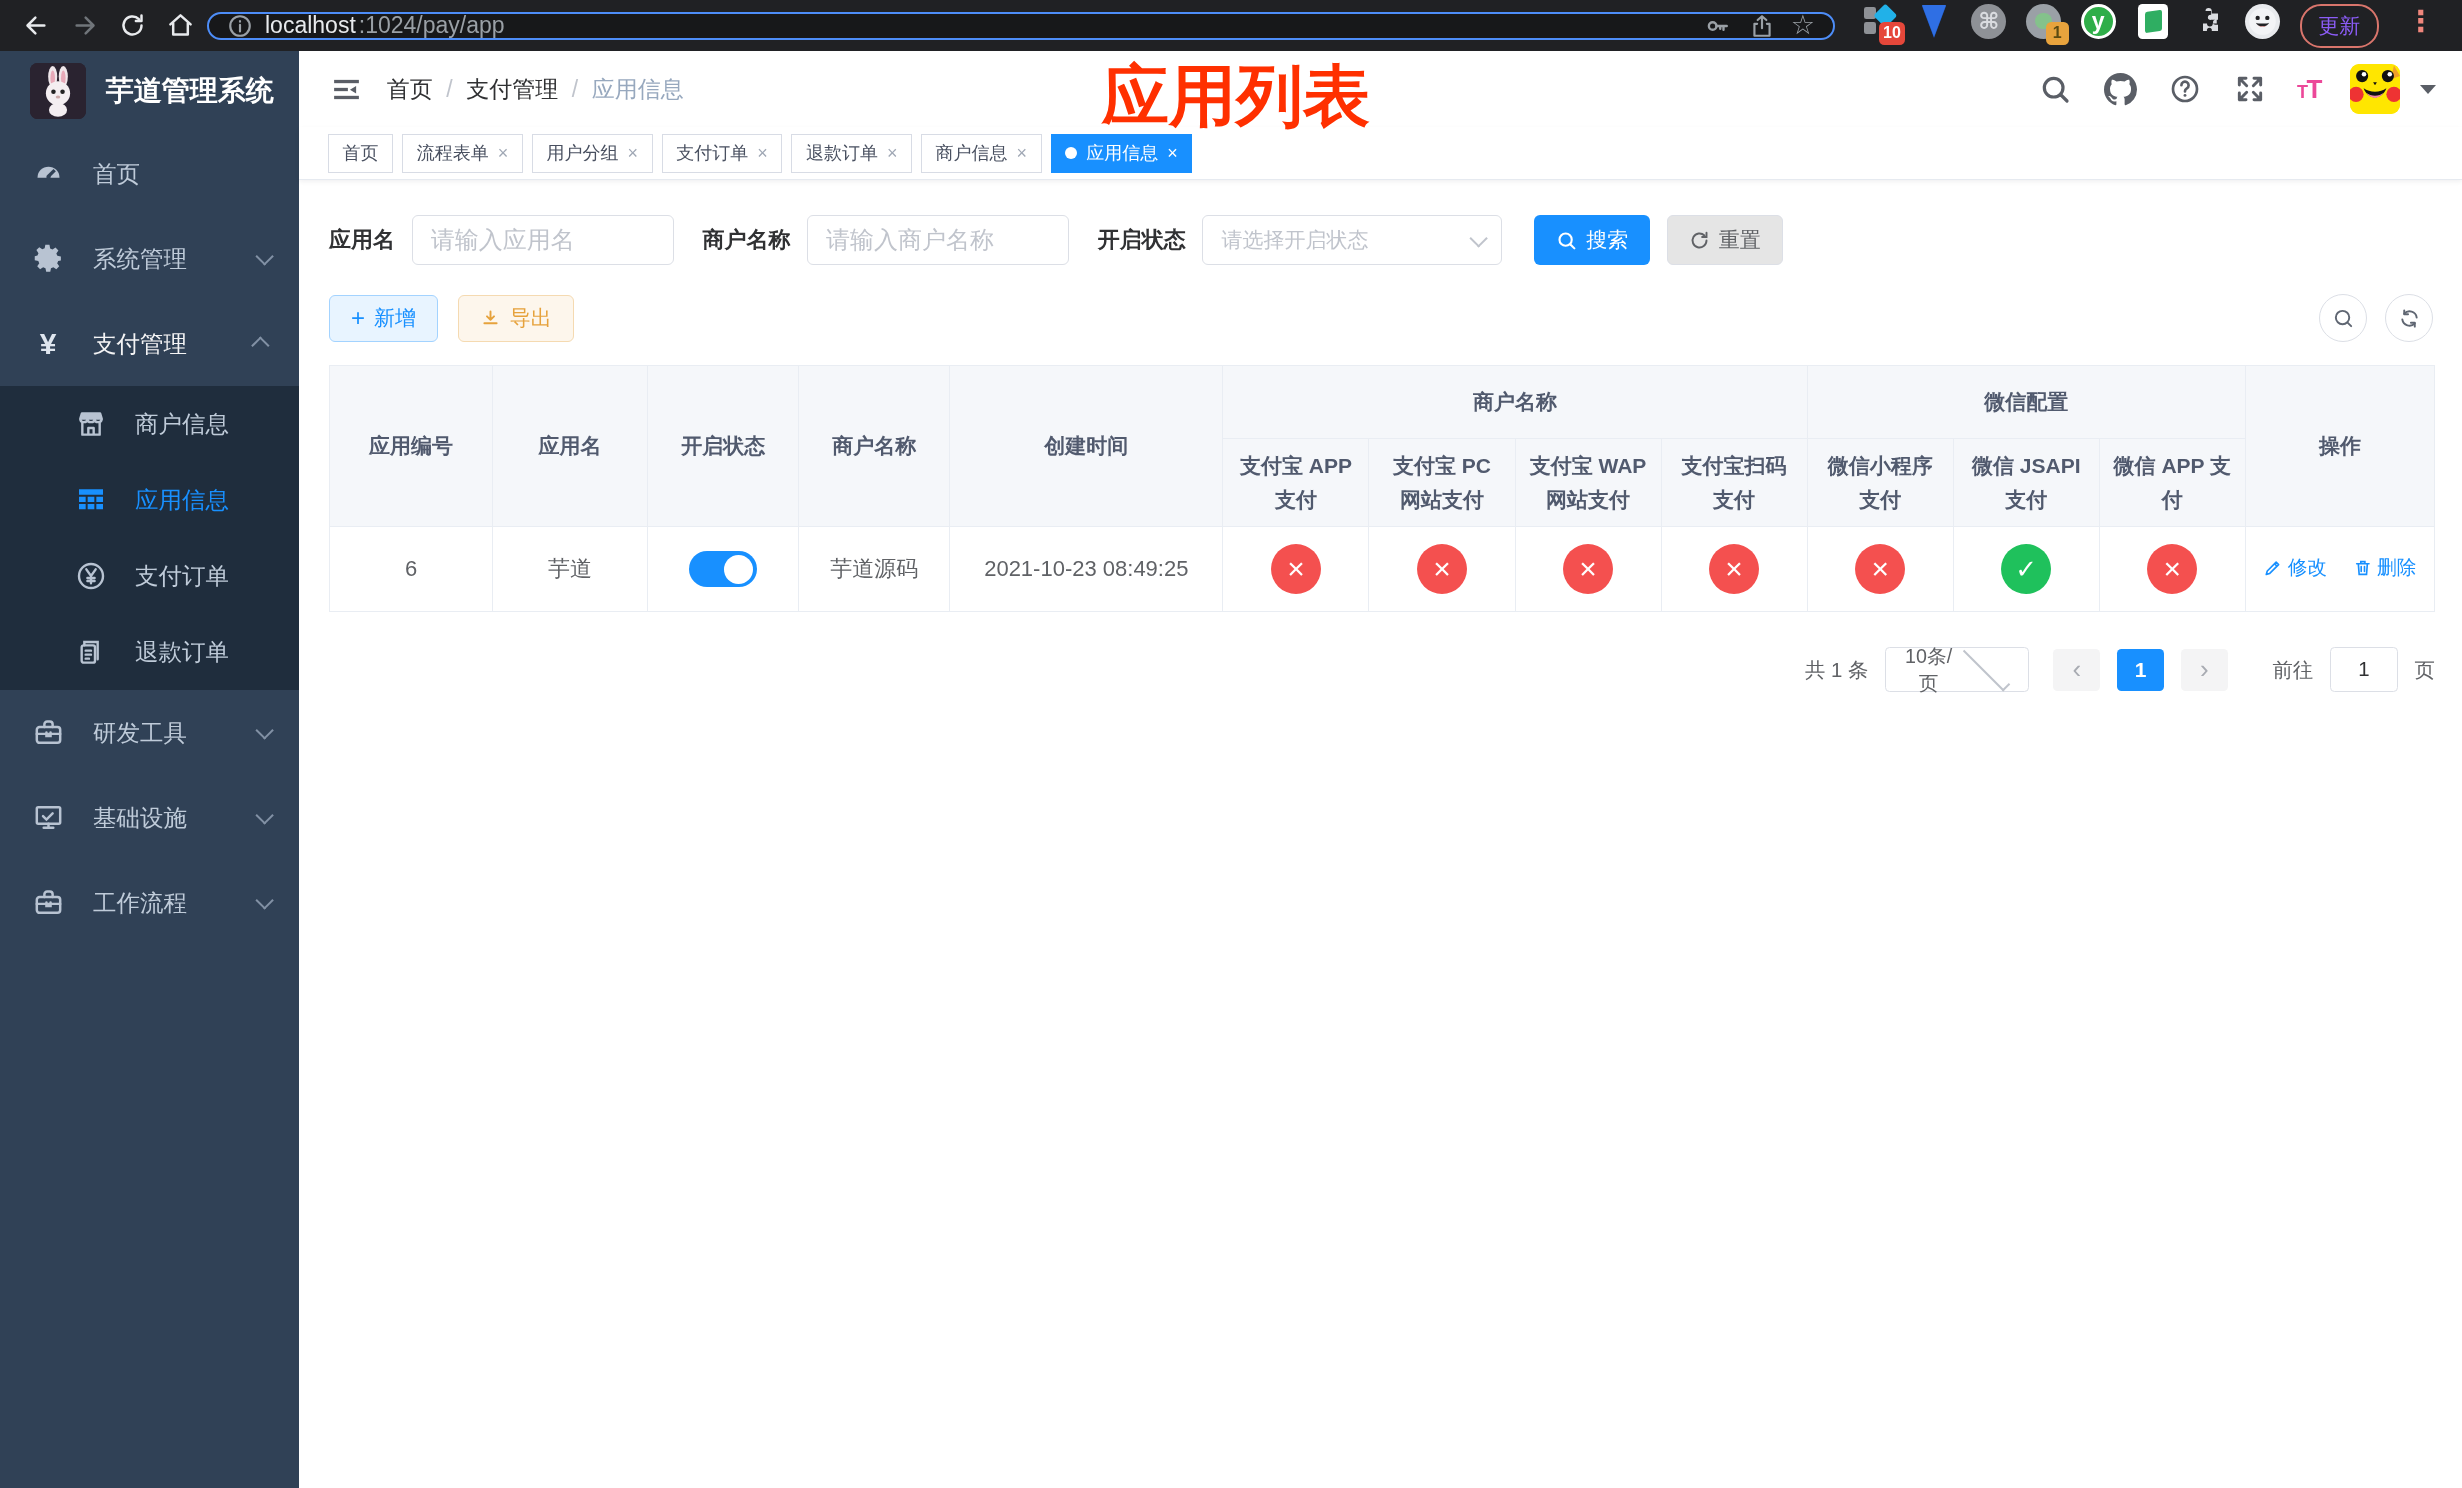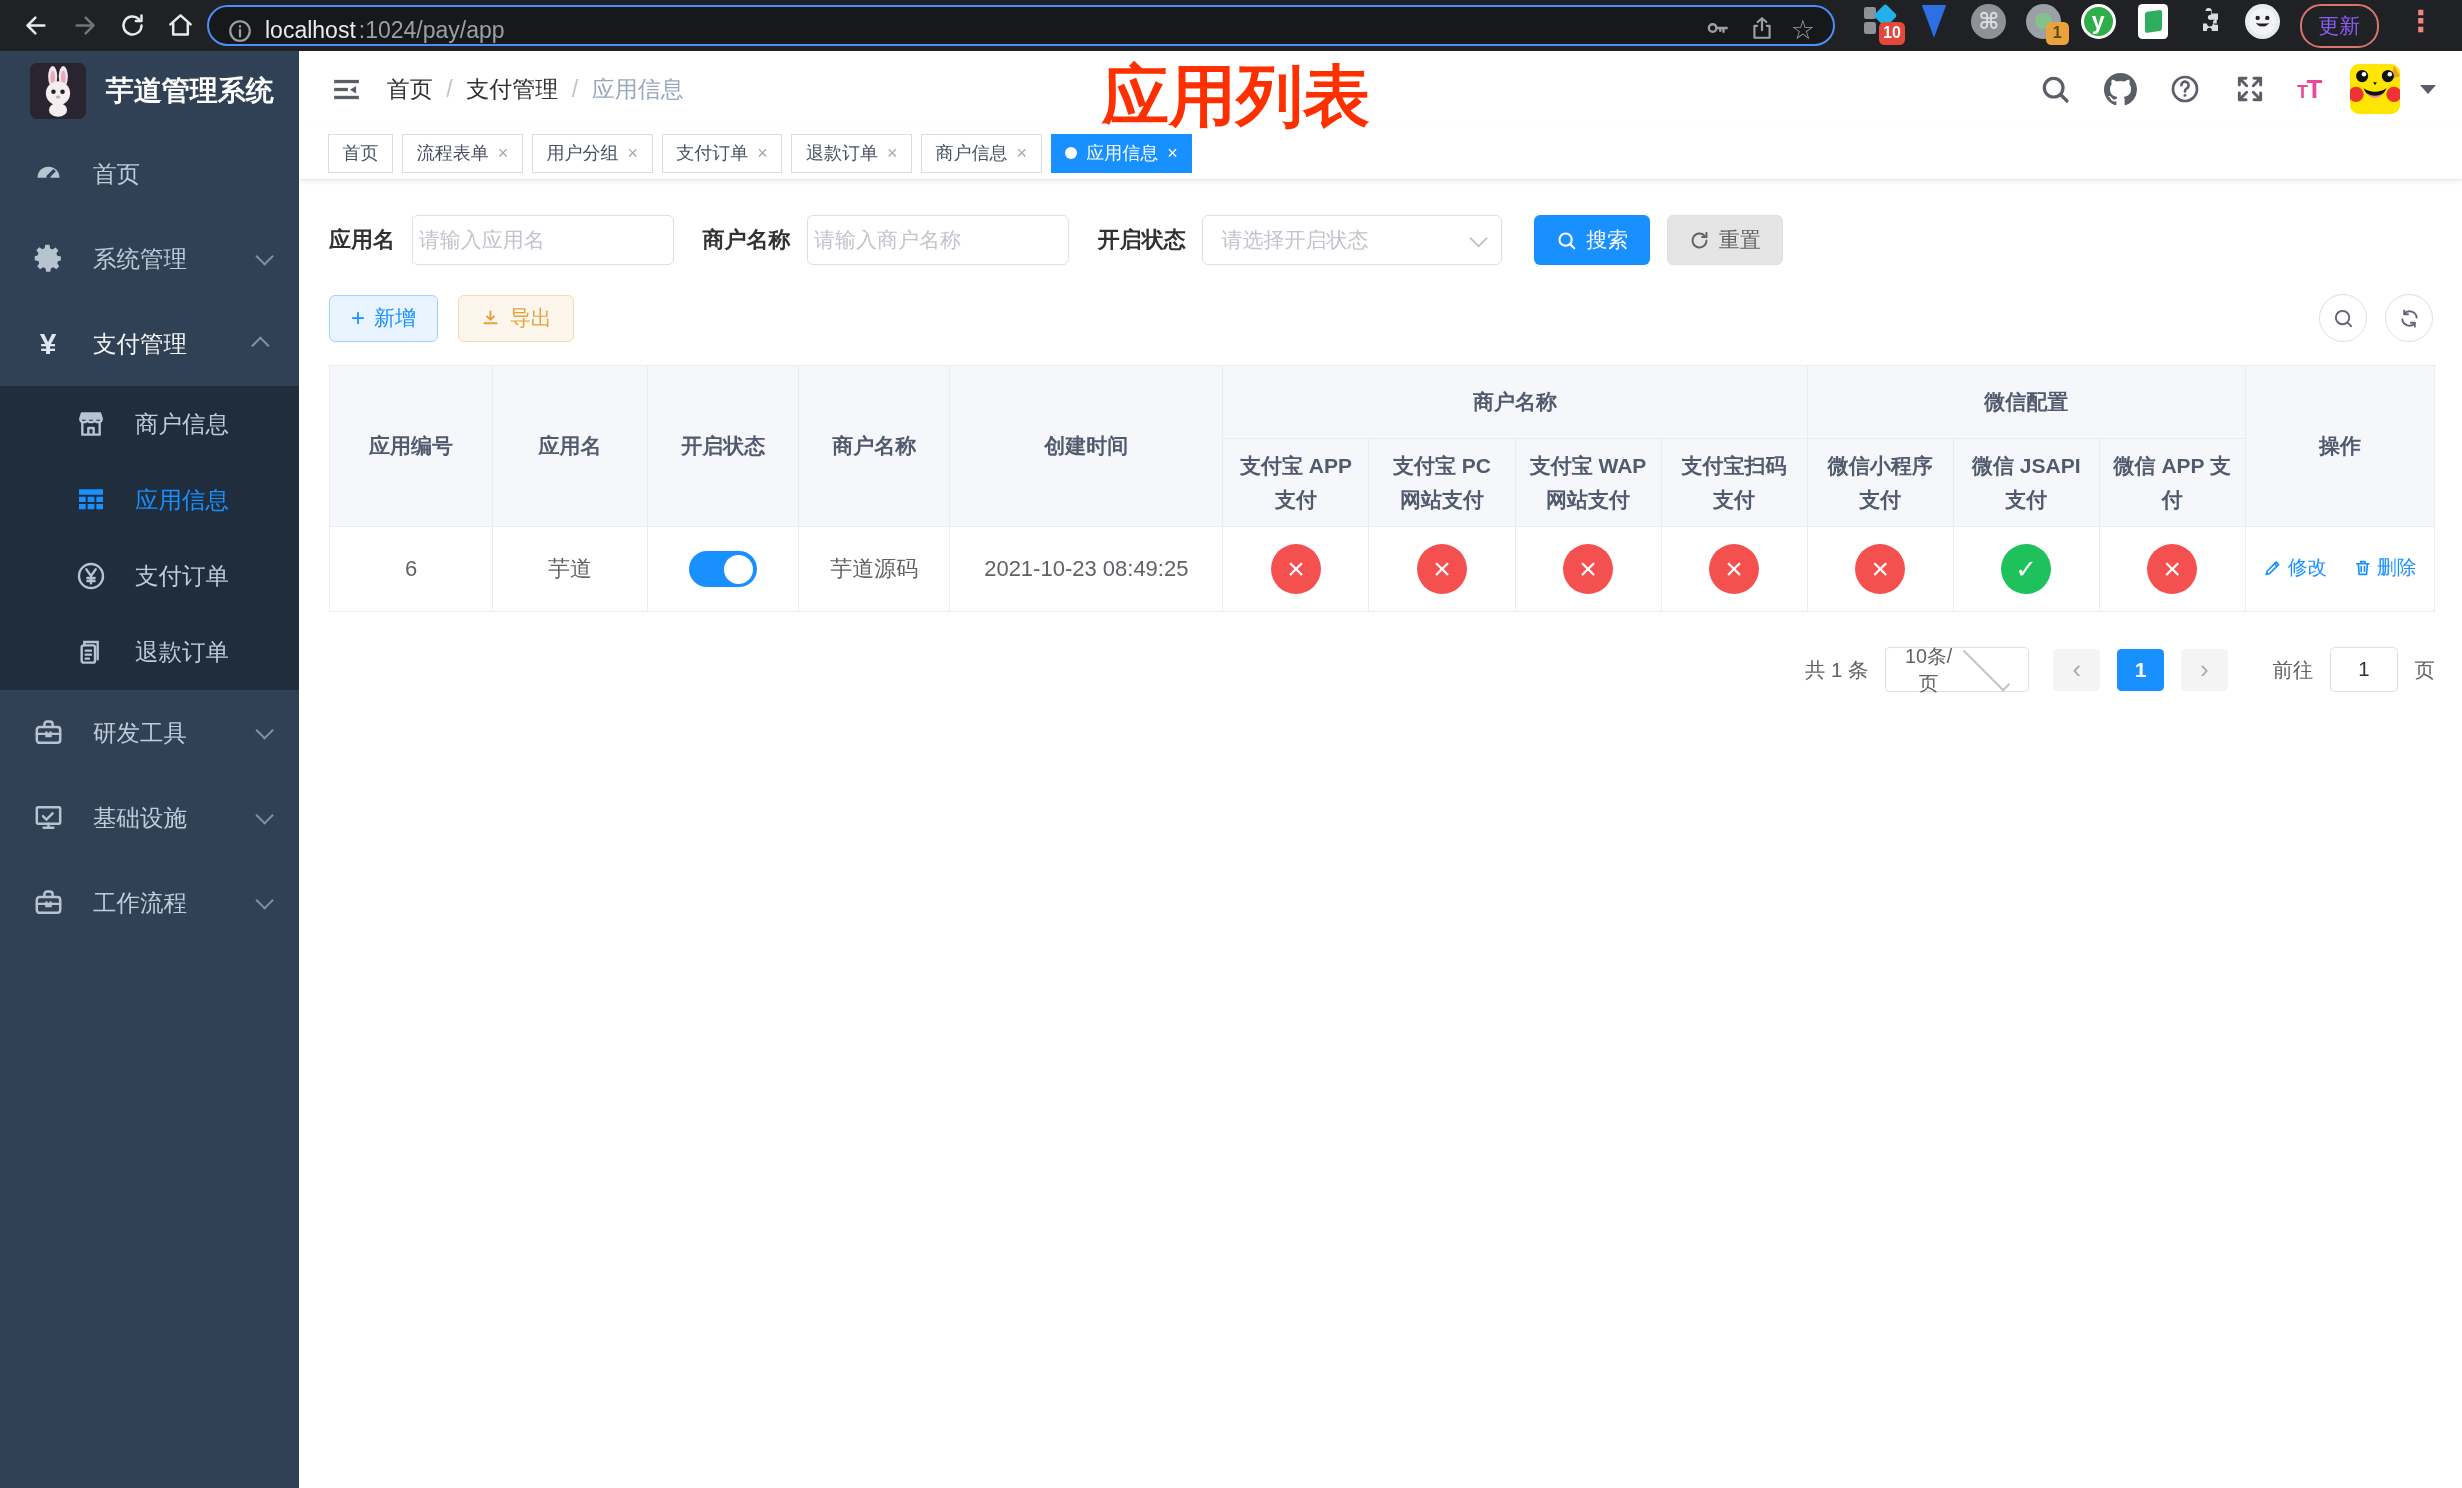--- a/index.html
+++ b/index.html
@@ -12,21 +12,21 @@
     --primary:#1890ff; --danger:#f4504f; --success:#1fc15c;
     --sb:#304156; --sb-sub:#1f2d3d; --menu-txt:#bfcbd9;
     --txt:#606266; --hd:#515a6e; --bdr:#dcdfe6; --tbdr:#e9edf3;
   }
   svg{display:block}
 
   
   .browser{height:51px;background:#202124;display:flex;align-items:center;padding:0 15px;gap:6px}
   .bicon{width:42px;height:42px;display:flex;align-items:center;justify-content:center;color:#e8eaed;flex:0 0 auto;border-radius:50%}
   .bicon.dim{color:#70757a}
-  .urlbar{flex:0 0 auto;width:1628px;height:41px;border-radius:21px;background:#17181a;border:2.3px solid #4d8df8;display:flex;align-items:flex-end;padding:0 18px;gap:12px}
+  .urlbar{flex:0 0 auto;width:1628px;height:28px;border-radius:21px;background:#17181a;border:2.3px solid #4d8df8;display:flex;align-items:center;padding:0 18px;gap:12px}
   .url-host{color:#e8eaed;font-size:23px}
   .url-path{color:#9aa0a6;font-size:23px}
   .url-spacer{flex:1}
   .urlbar .bicon{width:33px;height:33px;color:#9aa0a6}
   .star{font-size:27px;color:#9aa0a6;line-height:1}
   .extzone{display:flex;gap:19.7px;margin-left:21px;flex:1}
   .ext{position:relative;width:35px;height:35px;display:flex;align-items:center;justify-content:center;flex:0 0 auto}
   .badge{position:absolute;bottom:-6px;right:-7.6px;min-width:23px;height:23px;border-radius:5.3px;font-size:16px;font-weight:700;color:#fff;display:flex;align-items:center;justify-content:center;padding:0 3.8px}
   .badge.red{background:#e5473a}
   .badge.orange{background:#e8a33d;color:#5c4a12}
@@ -90,21 +90,21 @@
   .tab .x::before{content:"×";font-size:18px;color:#a0a8b5}
   .tab.active{background:var(--primary);border-color:var(--primary);color:#fff}
   .tab.active .x::before{color:#fff}
   .tab .dot{width:12px;height:12px;border-radius:50%;background:#fff;flex:0 0 auto}
 
   
   .content{flex:1;padding:35px 29px 0 30px;background:#fff;position:relative}
   .filters{display:flex;align-items:center;gap:16.7px}
   .f-label{font-size:22px;color:#303133;font-weight:700;margin-left:12px;white-space:nowrap}
   .f-label:first-child{margin-left:0}
-  .f-input{width:262px;height:50px;border:1.5px solid var(--bdr);border-radius:6px;padding:0 6px;font-size:21px;color:#303133;outline:none;font-family:inherit}
+  .f-input{width:262px;height:50px;border:1.5px solid var(--bdr);border-radius:6px;padding:0 18px;font-size:24px;color:#303133;outline:none;font-family:inherit}
   .f-input::placeholder{color:#c0c4cc}
   .f-select{width:300px;height:50px;border:1.5px solid var(--bdr);border-radius:6px;padding:0 18px;display:flex;align-items:center;cursor:pointer}
   .f-select .ph{color:#c0c4cc;font-size:21px;flex:1}
   .f-select .chev{border-color:#c0c4cc}
   .btn{height:50px;border-radius:6px;display:inline-flex;align-items:center;justify-content:center;font-size:21px;cursor:pointer;gap:9px;padding:0 21px;border:1.5px solid transparent;white-space:nowrap}
   .btn-primary{background:var(--primary);color:#fff;margin-left:15px}
   .btn-plain{background:#e5e5e5;border-color:var(--bdr);color:#606266}
   .toolbar{display:flex;align-items:center;margin-top:29px}
   .btn-add{height:47px;background:#e8f4ff;border-color:#a3d3ff;color:var(--primary)}
   .btn-export{height:47px;background:#fdf6ec;border-color:#f5dab1;color:#e6a23c;margin-left:19.7px}

